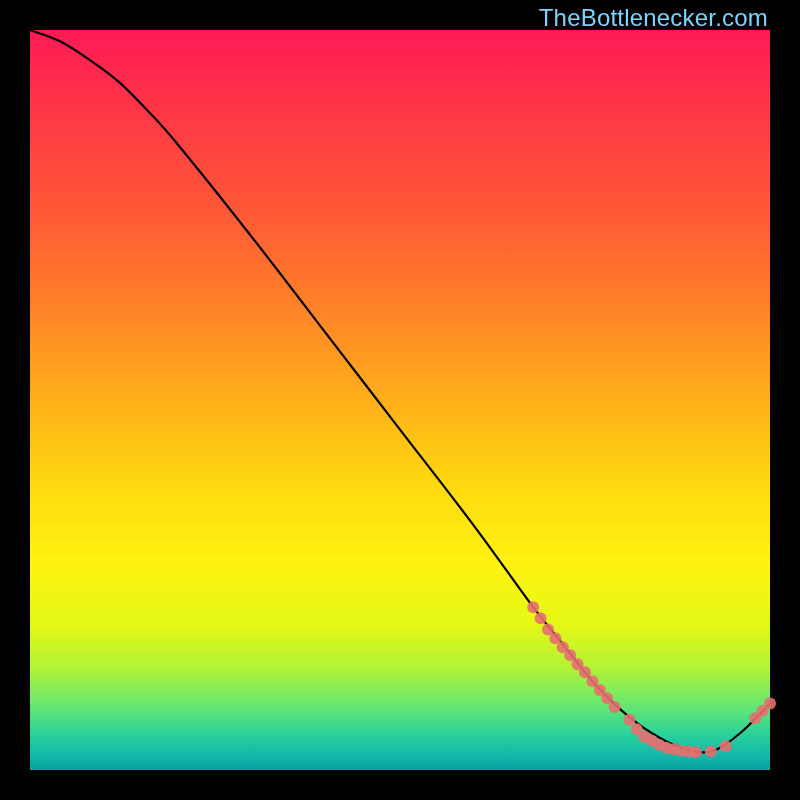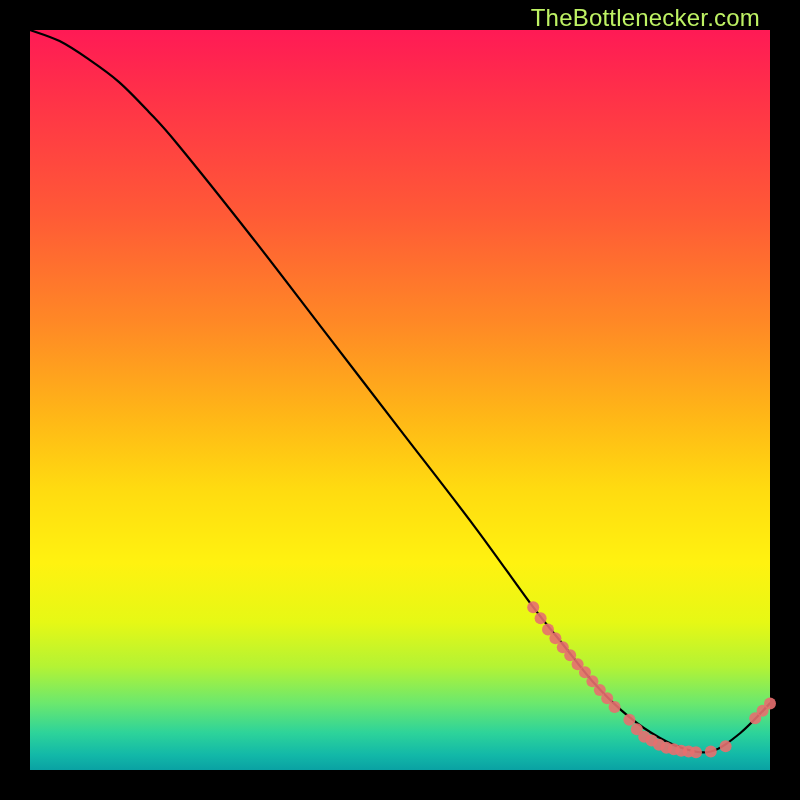--- a/index.html
+++ b/index.html
@@ -52,22 +52,22 @@
     position: absolute;
     left: 0;
     top: 0;
     width: 740px;
     height: 740px;
     overflow: visible;
   }
   .watermark {
     position: absolute;
     top: 4px;
-    right: 40px;
-    color: #bef264;
+    right: 32px;
+    color: #7dd3fc;
     font-size: 24px;
     font-weight: 500;
     letter-spacing: 0.2px;
     user-select: none;
   }
 </style>
 </head>
 <body>
 
 <div class="stage">

